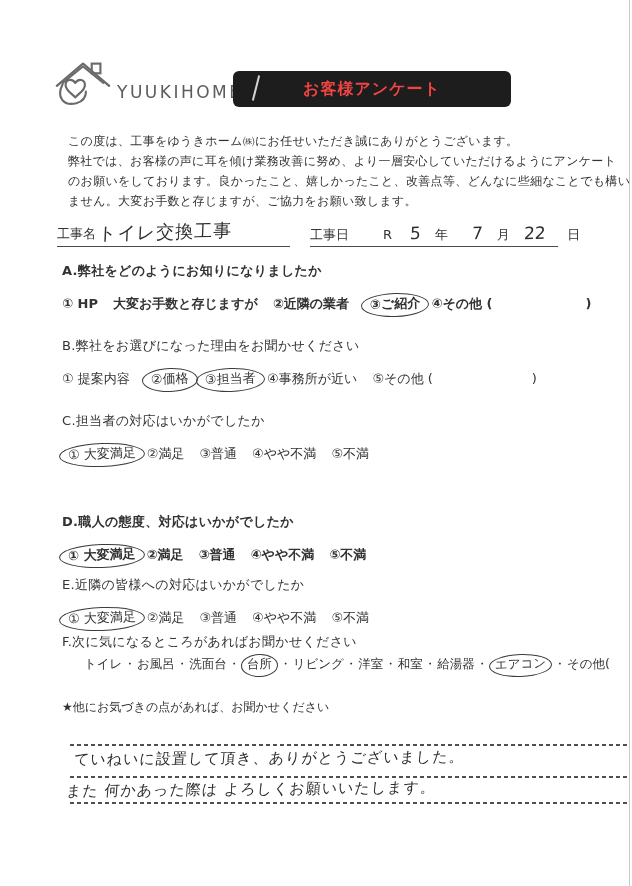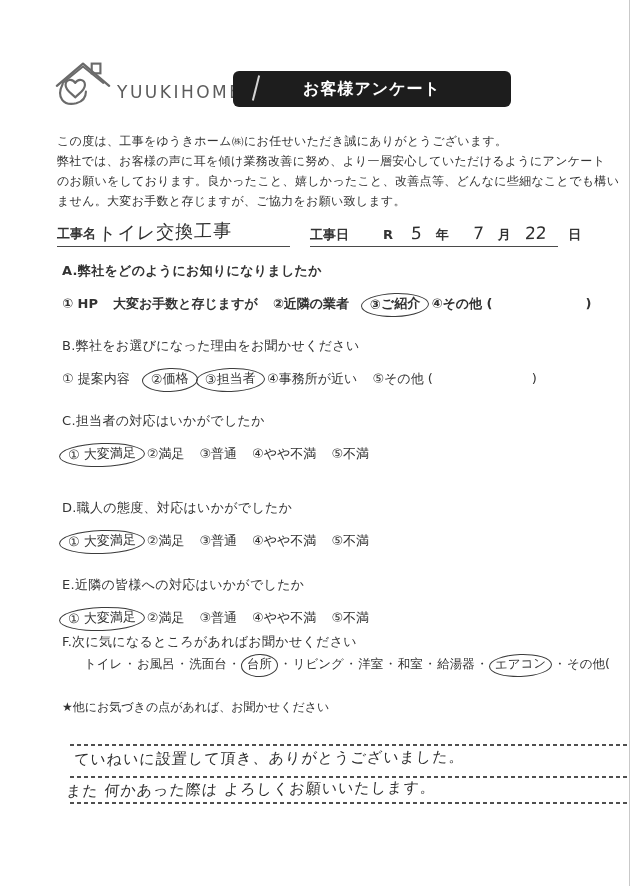--- a/index.html
+++ b/index.html
@@ -10,48 +10,48 @@
   }
   .scan-edge{position:absolute;right:2px;top:0;width:1px;height:100%;background:#c9c9c9;}
 
   
   .logo{position:absolute;left:53px;top:56px;display:flex;align-items:flex-end;}
   .logo svg{display:block;}
   .logo .brand{font-size:17px;letter-spacing:2.5px;color:#5c5c5c;margin-left:4px;margin-bottom:6px;font-weight:400;}
 
   
   .banner{position:absolute;left:233px;top:71px;width:278px;height:36px;background:#1d1d1d;
-    border-radius:6px;color:#ffffff;display:flex;align-items:center;justify-content:center;
+    border-radius:6px;color:#ef4444;display:flex;align-items:center;justify-content:center;
     font-size:16px;font-weight:bold;letter-spacing:1px;}
   .banner .crack{position:absolute;left:22px;top:4px;width:2px;height:26px;background:#f4f4f4;
     transform:rotate(14deg);opacity:.85;}
 
   
-  .intro{position:absolute;left:57px;top:131px;font-size:12px;line-height:20px;letter-spacing:.3px;}
+  .intro{position:absolute;left:68px;top:131px;font-size:12px;line-height:20px;letter-spacing:.3px;}
 
   
   .project{position:absolute;left:57px;top:220px;display:flex;align-items:flex-end;white-space:nowrap;}
   .u-group{border-bottom:1.5px solid #4a4a4a;display:flex;align-items:baseline;padding-bottom:2px;}
   .u-name{width:233px;}
   .u-date{width:248px;margin-left:20px;}
-  .lbl{font-size:13px;color:#333;font-weight:bold;}
+  .lbl{font-size:13px;color:#333;}
   .hand{font-size:17px;color:#2f2f2f;display:inline-block;transform:rotate(-1.5deg) skewX(-4deg);}
   .hand-name{font-size:18px;margin-left:2px;letter-spacing:1px;}
   .u-date .lbl{margin-right:8px;}
   .u-date .era{margin-left:26px;}
   .u-date .v-year{margin-left:10px;}
   .u-date .s-year{margin-left:14px;}
   .u-date .v-month{margin-left:16px;}
   .u-date .s-month{margin-left:14px;}
   .u-date .v-day{margin-left:6px;}
   .u-date .s-day{margin-left:22px;margin-right:0;}
 
   
   .section{position:absolute;left:62px;width:540px;}
-  .sec-a{top:262px;font-weight:bold;} .sec-b{top:337px;} .sec-c{top:412px;} .sec-d{top:499px;} .sec-e{top:576px;}
+  .sec-a{top:262px;font-weight:bold;} .sec-b{top:337px;} .sec-c{top:412px;} .sec-d{top:513px;font-weight:bold;} .sec-e{top:576px;}
   .sec-f{top:633px;}
   .heading{font-size:13px;letter-spacing:.3px;}
   .opts{margin-top:15px;font-size:13px;white-space:nowrap;}
   .sec-f .opts{margin-top:5px;margin-left:22px;font-size:12.5px;}
   .opt{margin-right:15px;display:inline-block;}
   .sec-f .opt{margin-right:0;}
   .dotsep{display:inline-block;margin:0 1px;}
   .circled{border:1.6px solid #3c3c3c;border-radius:50%;padding:1px 8px 3px;margin:-2px 2px -2px -3px;
     transform:rotate(-2deg);}
   .sec-f .circled{padding:1px 5px 3px;margin:-2px 0;}

